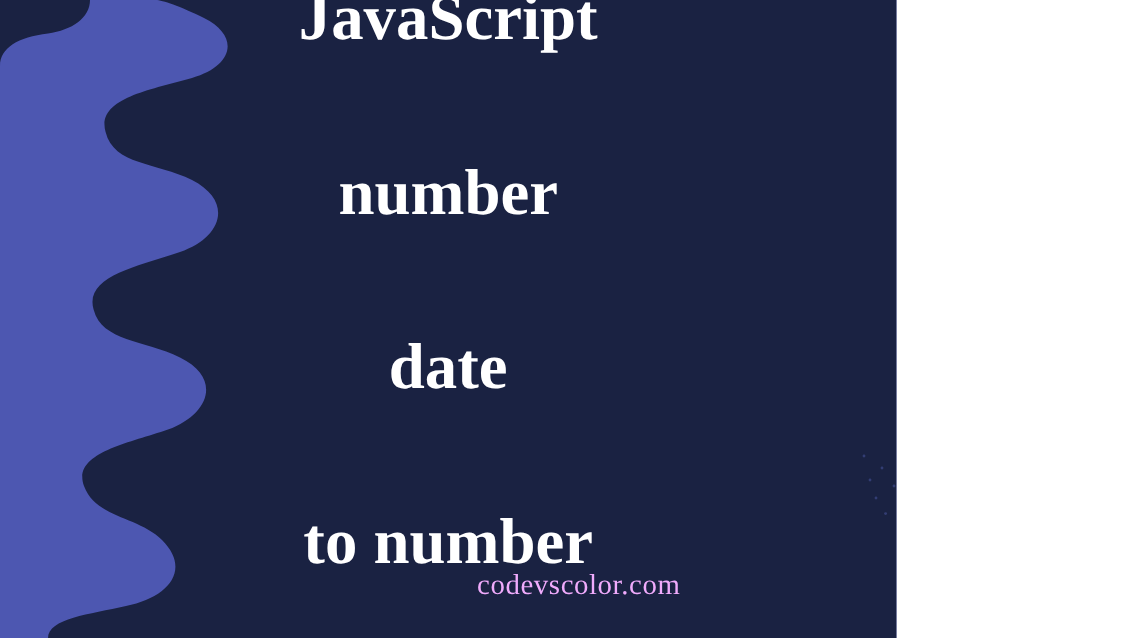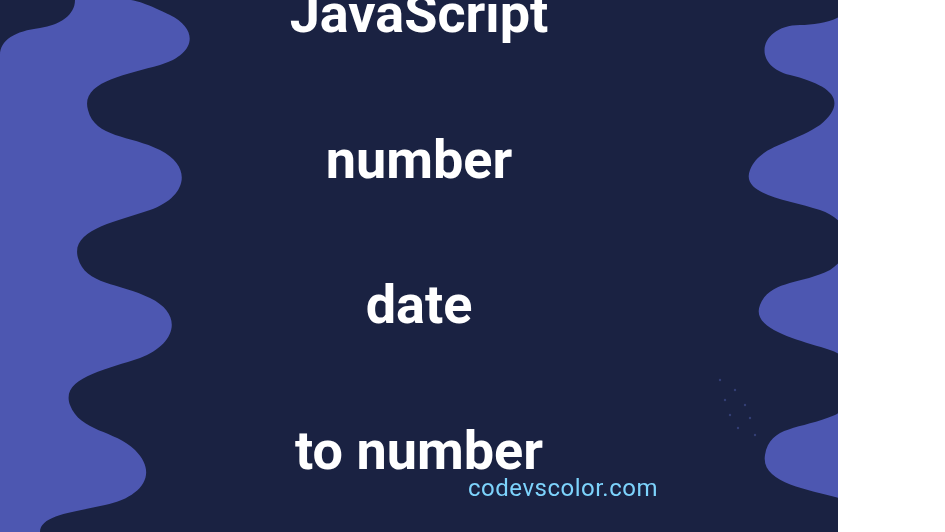--- a/index.html
+++ b/index.html
@@ -10,24 +10,25 @@
 
     body {
       width: 945px;
       height: 532px;
       overflow: hidden;
       font-family: -apple-system, BlinkMacSystemFont, 'Segoe UI', Roboto, Helvetica, Arial, sans-serif;
     }
 
     .banner {
       position: relative;
-      width: 838px;
+      width: 747px;
       height: 532px;
       background: #4d57b1;
       overflow: hidden;
+      font-family: Liberation Serif, serif;
     }
 
     
     .blob-svg {
       position: absolute;
       top: 0;
       left: 0;
       width: 945px;
       height: 532px;
     }
@@ -43,21 +44,21 @@
       font-weight: 700;
       line-height: 1.35;
       white-space: pre-line;
       z-index: 10;
     }
 
     .attribution {
       position: absolute;
       bottom: 30px;
       right: 180px;
-      color: #7dd3fc;
+      color: #f0abfc;
       font-size: 24px;
       font-weight: 400;
       letter-spacing: 0.5px;
       z-index: 10;
     }
   </style>
 </head>
 <body>
 
 <div class="banner">

